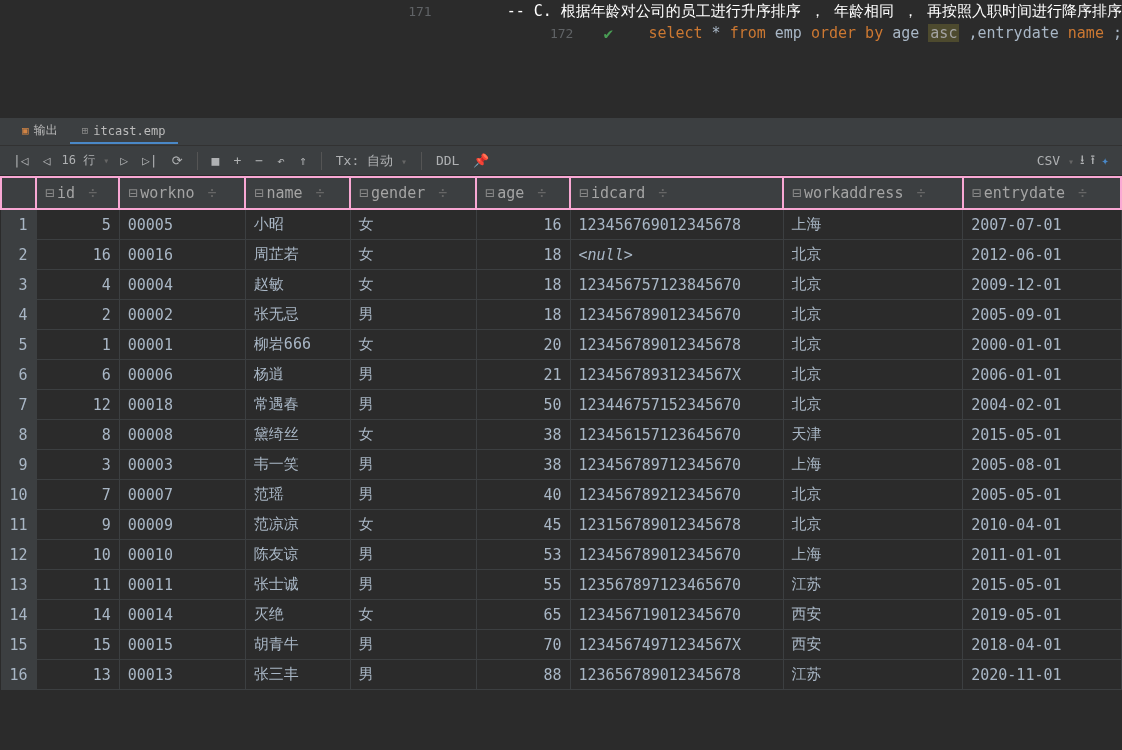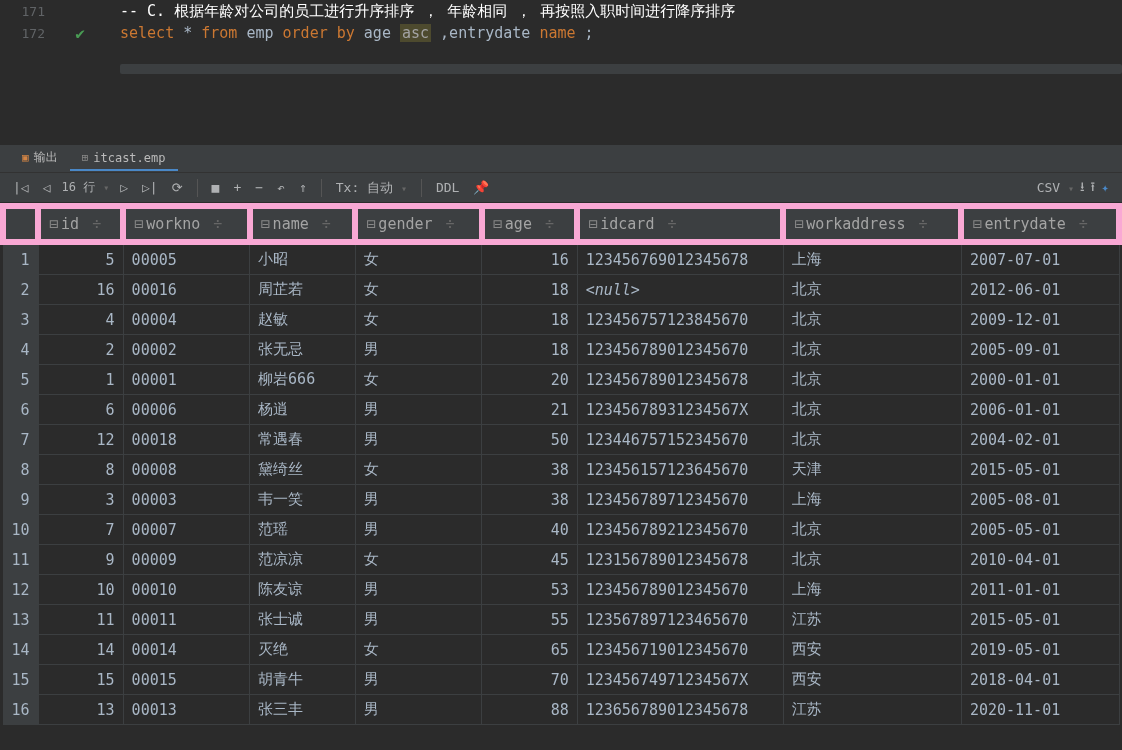--- a/index.html
+++ b/index.html
@@ -7,23 +7,24 @@
   background: #2b2b2b;
   color: #a9b7c6;
   font-family: 'Consolas', 'Monaco', monospace;
   font-size: 14px;
   width: 1122px;
   height: 750px;
   overflow: hidden;
 }
 .editor-area {
   background: #2b2b2b;
-  height: 145px;
+  height: 118px;
   display: flex;
   flex-direction: column;
+  align-items: flex-end;
 }
 .code-line {
   display: flex;
   align-items: center;
   height: 22px;
 }
 .gutter {
   width: 60px;
   text-align: right;
   padding-right: 15px;
@@ -112,21 +113,21 @@
   width: 100%;
   border-collapse: collapse;
   font-size: 15px;
 }
 .data-table th {
   background: #3c3f41;
   color: #a4a4a4;
   padding: 6px 8px;
   text-align: left;
   font-weight: normal;
-  border: 6px solid #f9a8d4;
+  border: 2px solid #f9a8d4;
   font-family: 'Consolas', monospace;
   white-space: nowrap;
 }
 .data-table td {
   padding: 5px 8px;
   border: 1px solid #3c3f41;
   color: #a9b7c6;
   font-family: 'Consolas', monospace;
 }
 .row-num {

